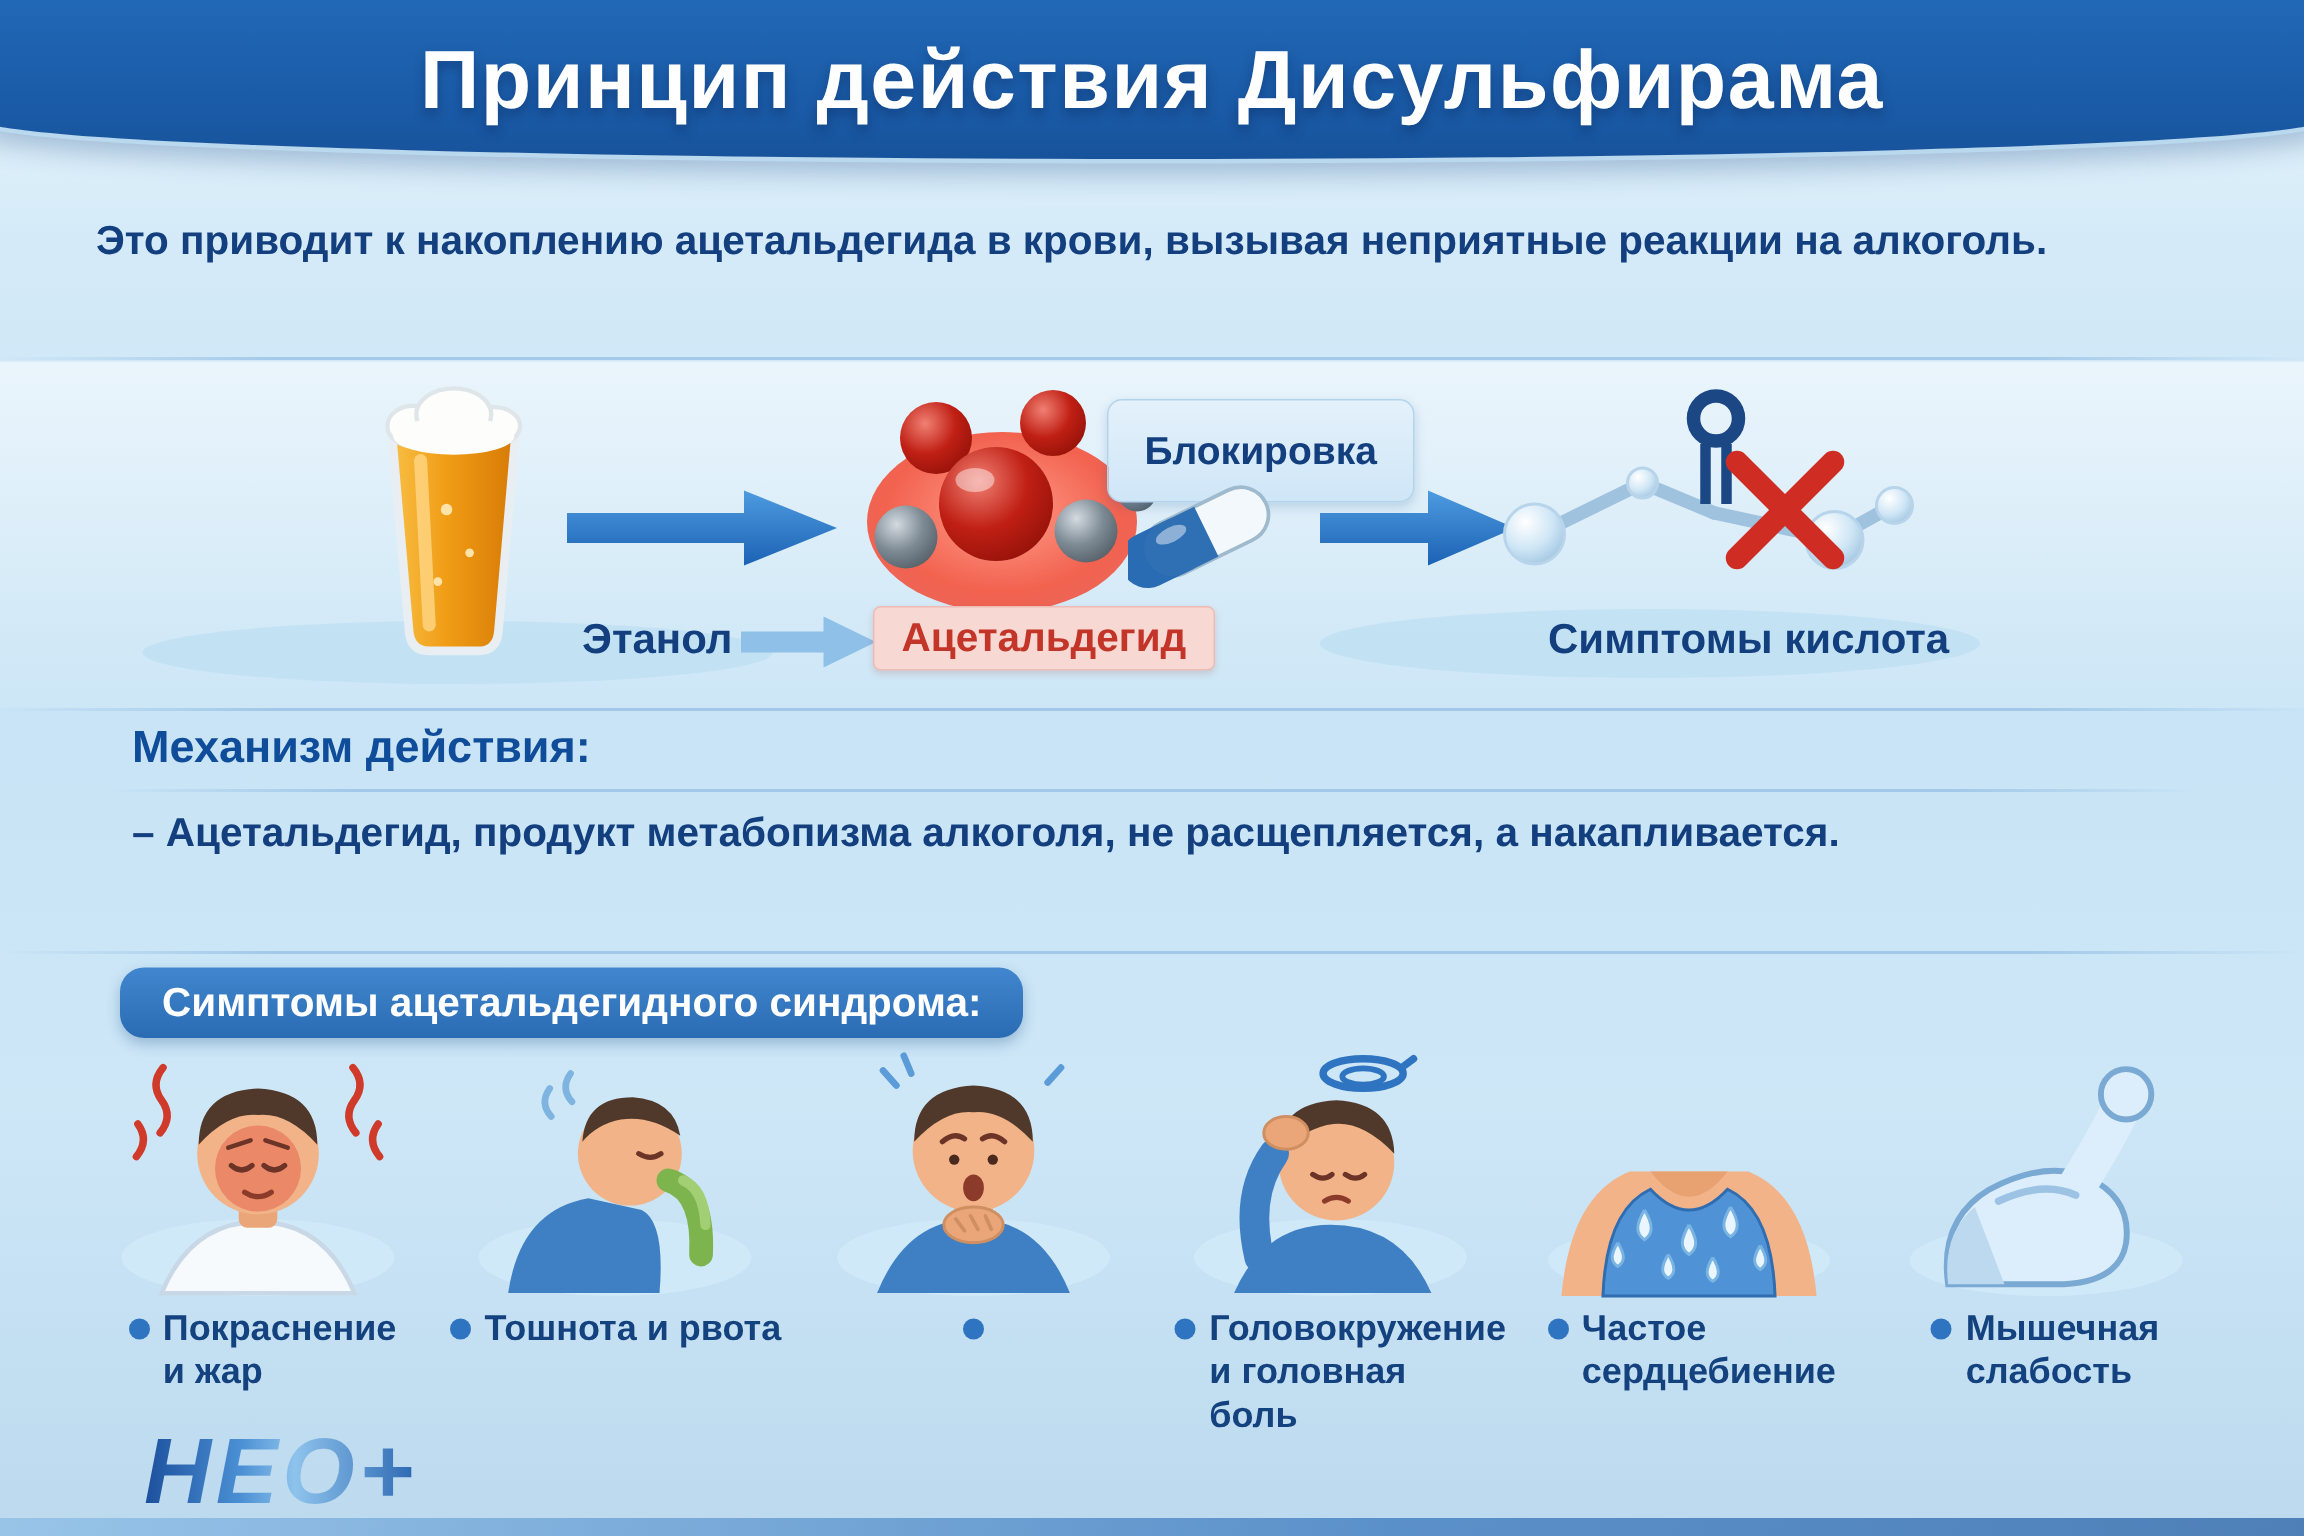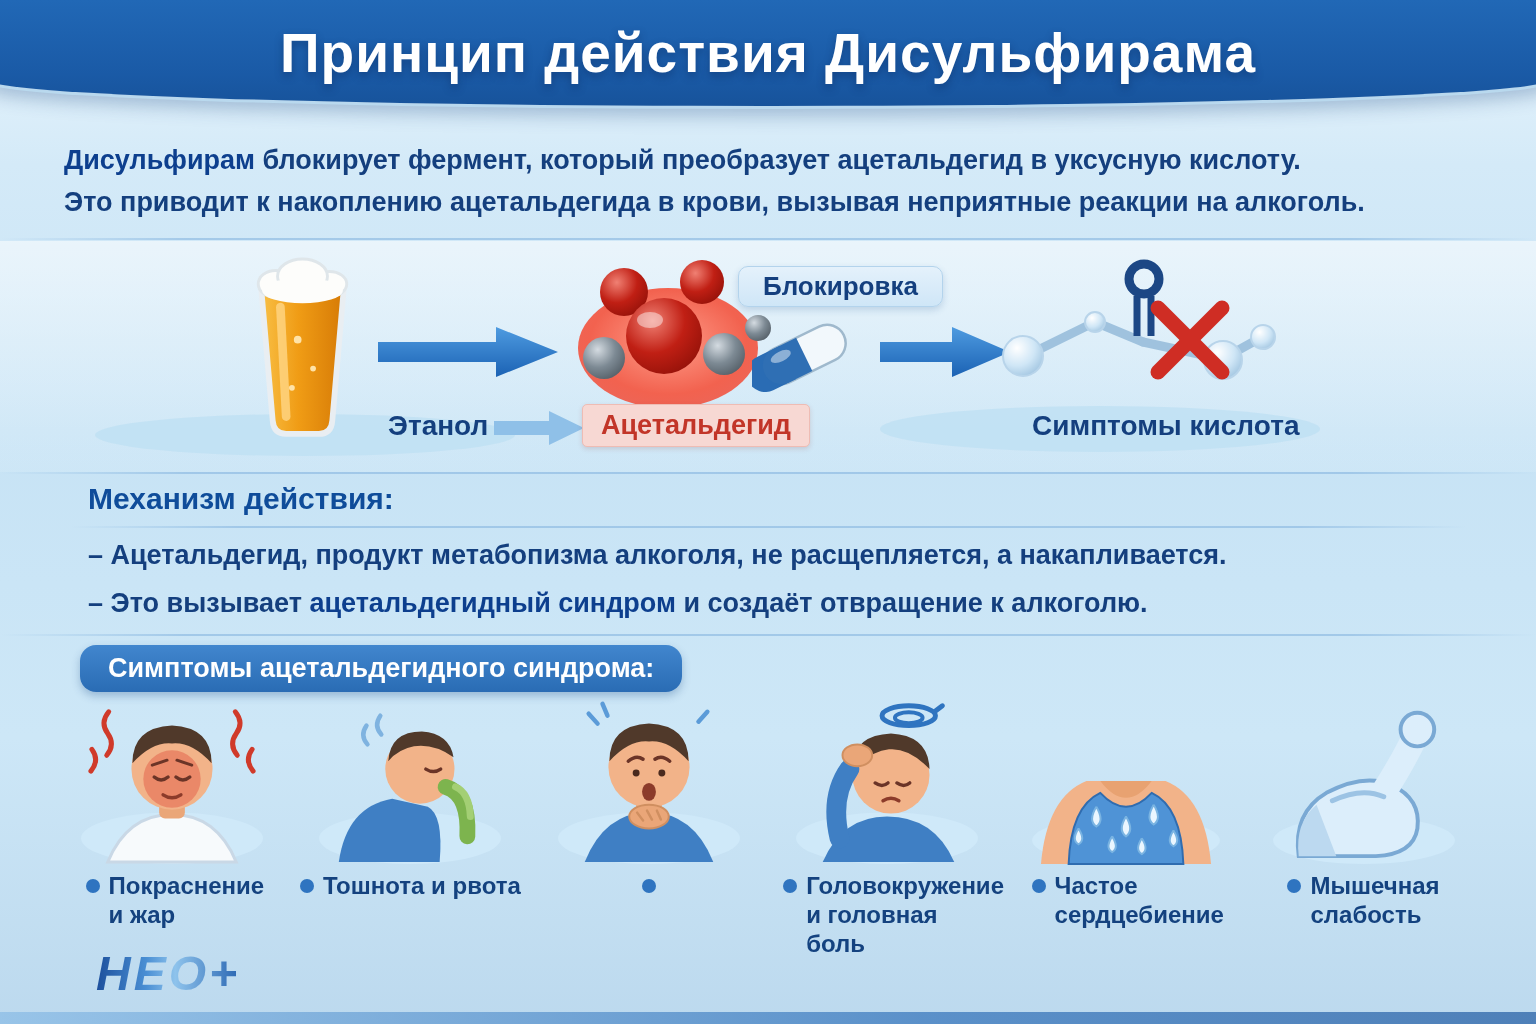--- a/index.html
+++ b/index.html
@@ -43,21 +43,21 @@
 
   .diagram-label { font-size: 28px; font-weight: 800; color: #143f7e; }
   .label-red {
     font-size: 27px; font-weight: 800; color: #c23528;
     background: #f7d8d3; border: 1px solid #eebcb4; border-radius: 5px;
     padding: 5px 18px; box-shadow: 0 2px 5px rgba(150,60,50,.18);
   }
   .badge-block {
     font-size: 26px; font-weight: 700; color: #143f7e;
     background: linear-gradient(180deg,#e4f1fb,#cfe6f7);
-    border: 1px solid #b3d3ec; border-radius: 10px; padding: 4px 24px;
+    border: 1px solid #b3d3ec; border-radius: 10px; padding: 18px 24px;
     box-shadow: 0 3px 7px rgba(40,90,150,.2);
   }
 
   
   .mech-heading { position: absolute; left: 88px; top: 482px; font-size: 30px; font-weight: 800; color: #0f4c9a; }
   .mech-line { position: absolute; left: 88px; font-size: 27px; font-weight: 600; color: #143f7e; }
   .mech-bold { font-weight: 800; color: #0d3f8e; }
 
   
   .symptoms-banner {
@@ -74,42 +74,41 @@
   .symptom { width: 228px; display: flex; flex-direction: column; align-items: center; }
   .sym-illus { width: 210px; height: 178px; }
   .sym-illus svg { width: 100%; height: 100%; display: block; }
   .sym-label-row { display: flex; align-items: flex-start; gap: 9px; margin-top: 4px; }
   .bullet { width: 14px; height: 14px; border-radius: 50%; background: #2f74c0; margin-top: 7px; flex: 0 0 auto; }
   .sym-label { font-size: 24px; font-weight: 700; color: #14427f; line-height: 1.2; }
 
   
   .logo {
     position: absolute; left: 96px; top: 946px;
-    font-size: 48px; font-weight: 900; font-style: italic; letter-spacing: 3px;
+    font-size: 62px; font-weight: 900; font-style: italic; letter-spacing: 3px;
     background: linear-gradient(90deg, #1c4f9c 0%, #4a8fd4 35%, #8ec3ec 55%, #2a66b2 100%);
     -webkit-background-clip: text; background-clip: text; color: transparent;
     text-shadow: none;
   }
   .footer-strip {
     position: absolute; left: 0; right: 0; bottom: 0; height: 12px;
     background: linear-gradient(90deg, #8cbde6, #3a78bd 60%, #2a62a6);
     opacity: .75;
   }
 </style>
 </head>
 <body>
 
 <div class="poster">
 
   <div class="header">
     <div class="title">Принцип действия Дисульфирама</div>
   </div>
 
   <div class="intro">
-    <div class="intro-line"><span class="intro-bold">Дисульфирам</span><span> блокирует фермент, который преобразует ацетальдегид в уксусную кислоту.</span></div>
     <div class="intro-line">Это приводит к накоплению ацетальдегида в крови, вызывая неприятные реакции на алкоголь.</div>
   </div>
 
   <div class="divider" style="top:238px;"></div>
 
   <div class="band-diagram"></div>
   <div class="puddle" style="left:95px; top:414px; width:420px; height:42px;"></div>
   <div class="puddle" style="left:880px; top:406px; width:440px; height:46px;"></div>
 
   <div class="abs" style="left:240px; top:250px; width:125px; height:190px;">
@@ -244,21 +243,20 @@
   <div class="abs label-red" style="left:582px; top:404px;">Ацетальдегид</div>
 
   <div class="abs diagram-label" style="left:1032px; top:410px;">Симптомы кислота</div>
 
   <div class="divider" style="top:472px;"></div>
 
   <div class="mech-heading">Механизм действия:</div>
   <div class="divider" style="top:526px; left:70px; right:70px;"></div>
 
   <div class="mech-line" style="top:540px;">– Ацетальдегид, продукт метабопизма алкоголя, не расщепляется, а накапливается.</div>
-  <div class="mech-line" style="top:588px;"><span>– Это вызывает </span><span class="mech-bold">ацетальдегидный синдром</span><span> и создаёт отвращение к алкоголю.</span></div>
 
   <div class="divider" style="top:634px;"></div>
 
   <div class="symptoms-banner">Симптомы ацетальдегидного синдрома:</div>
 
   <div class="symptoms-row">
 
     <div class="symptom">
       <div class="sym-illus">
         <svg viewBox="0 0 200 180">

